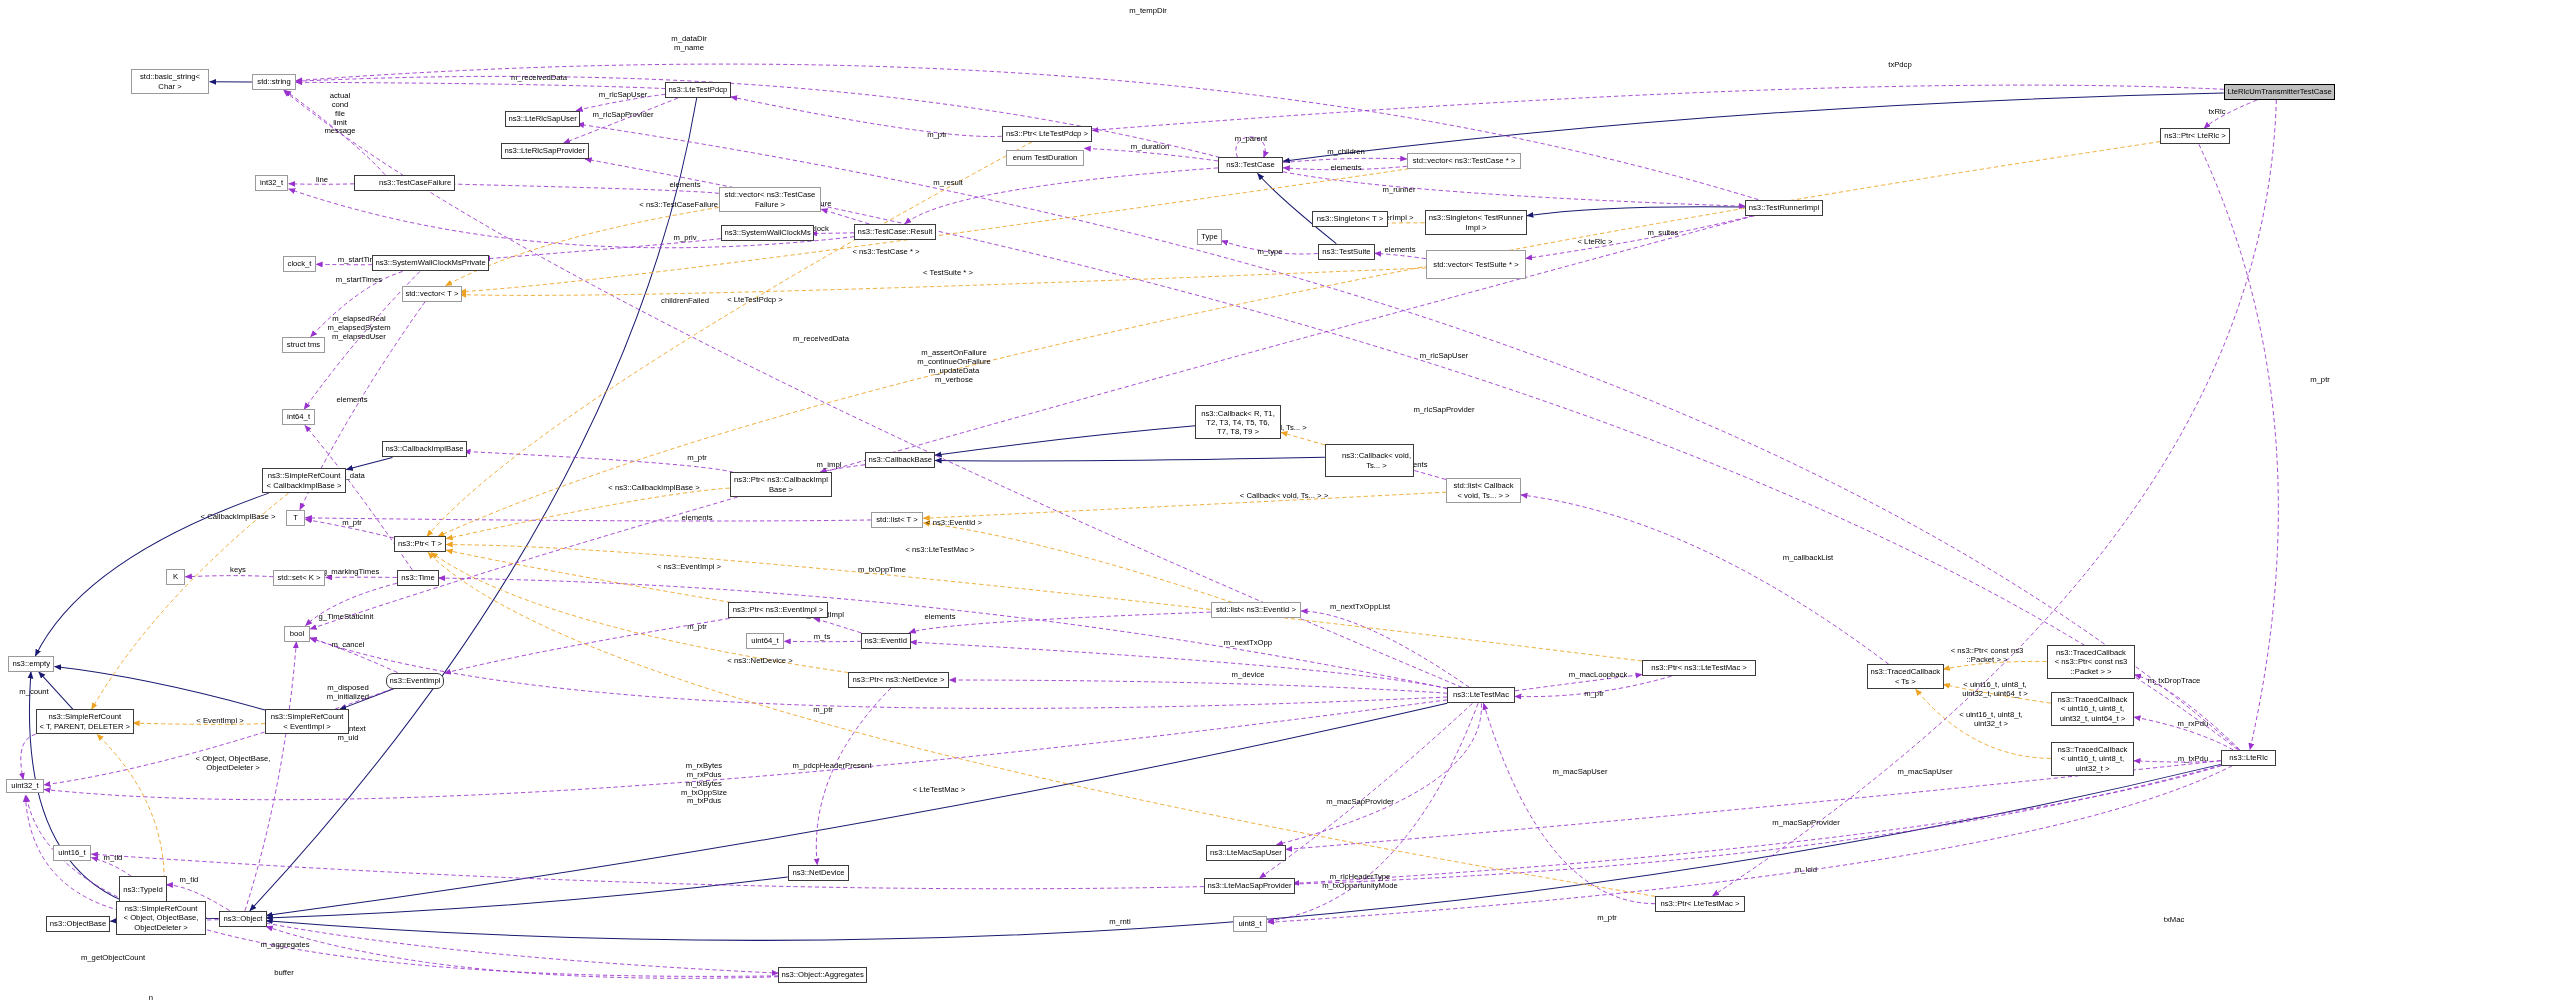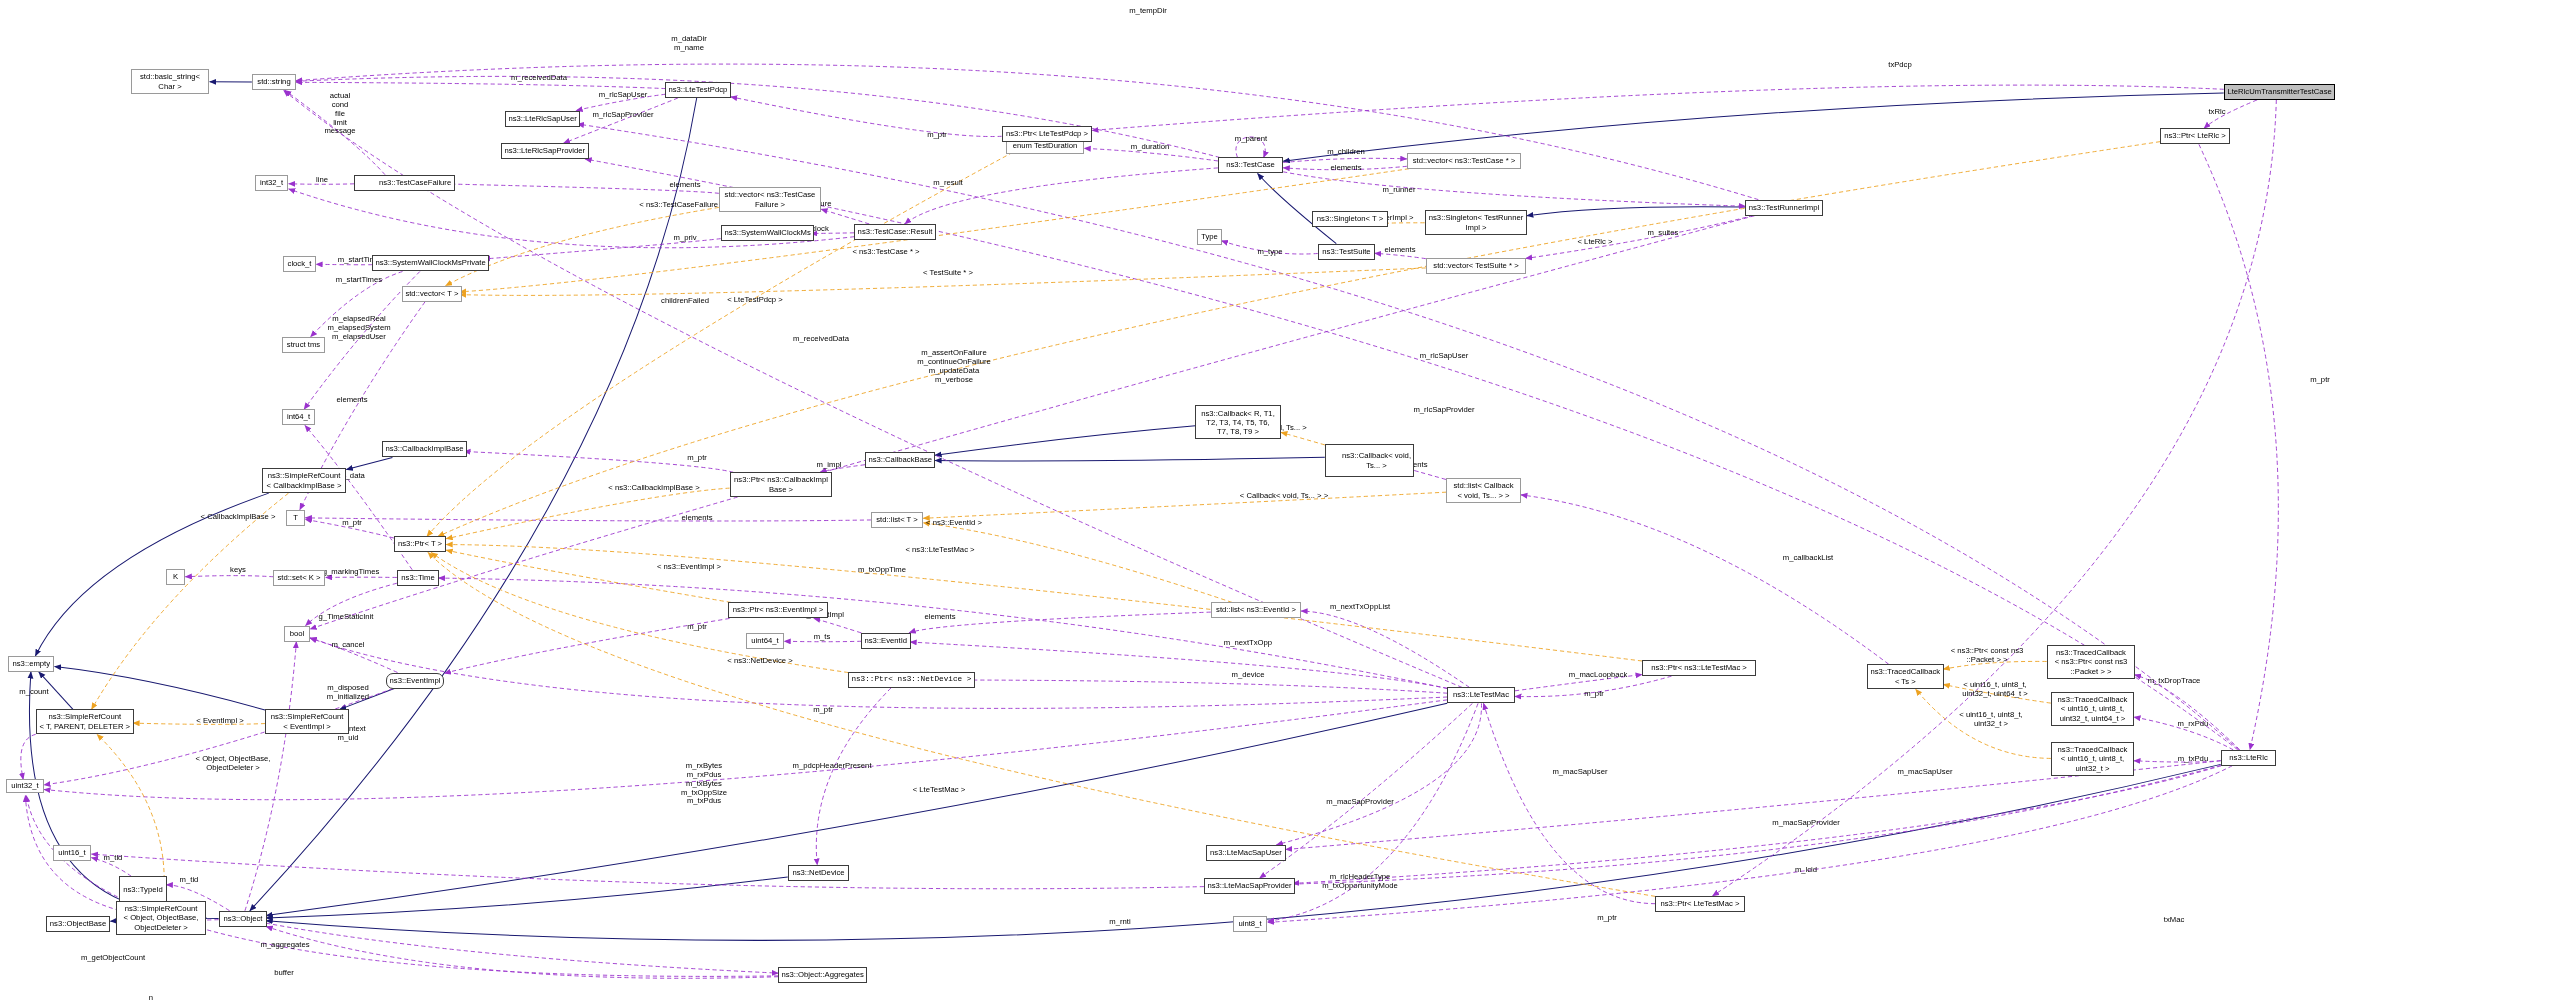--- a/index.html
+++ b/index.html
@@ -149,21 +149,21 @@
         <path d="M 3452.0 1276.6 Q 3320 1275 3224.4 1160.0" fill="none" stroke="#eda221" stroke-width="1.5" stroke-dasharray="7,5" marker-end="url(#mk-template)"></path>
       </g>
   </svg>
   <div id="node-layer">
       <div class="node" style="left: 131px; top: 69px; min-width: 78px; height: 25px;">
         <span>std::basic_string&lt;<br>Char &gt;</span>
       </div>
       <div class="node" style="left: 252px; top: 74px; min-width: 44px; height: 16px;">
         <span>std::string</span>
       </div>
-      <div class="node" style="left: 1006px; top: 138px; min-width: 78px; height: 16px;">
+      <div class="node" style="left: 1006px; top: 150px; min-width: 78px; height: 16px;">
         <span>enum TestDuration</span>
       </div>
       <div class="node" style="left: 1407px; top: 153px; min-width: 114px; height: 16px;">
         <span>std::vector&lt; ns3::TestCase * &gt;</span>
       </div>
       <div class="node" style="left: 255px; top: 175px; min-width: 33px; height: 16px;">
         <span>int32_t</span>
       </div>
       <div class="node" style="left: 283px; top: 256px; min-width: 33px; height: 16px;">
         <span>clock_t</span>
@@ -191,21 +191,21 @@
       </div>
       <div class="node" style="left: 1197px; top: 229px; min-width: 25px; height: 16px;">
         <span>Type</span>
       </div>
       <div class="node cls" style="left: 1312px; top: 211px; min-width: 76px; height: 16px;">
         <span>ns3::Singleton&lt; T &gt;</span>
       </div>
       <div class="node cls" style="left: 1425px; top: 210px; min-width: 102px; height: 25px;">
         <span>ns3::Singleton&lt; TestRunner<br>Impl &gt;</span>
       </div>
-      <div class="node" style="left: 1426px; top: 258px; min-width: 100px; height: 16px;">
+      <div class="node" style="left: 1426px; top: 250px; min-width: 100px; height: 29px;">
         <span>std::vector&lt; TestSuite * &gt;</span>
       </div>
       <div class="node" style="left: 871px; top: 512px; min-width: 52px; height: 16px;">
         <span>std::list&lt; T &gt;</span>
       </div>
       <div class="node" style="left: 1446px; top: 478px; min-width: 75px; height: 25px;">
         <span>std::list&lt; Callback<br>&lt; void, Ts... &gt; &gt;</span>
       </div>
       <div class="node cls" style="left: 1195px; top: 405px; min-width: 86px; height: 34px; align-items: flex-end;">
         <span>ns3::Callback&lt; R, T1,<br>T2, T3, T4, T5, T6,<br>T7, T8, T9 &gt;</span>
@@ -290,21 +290,21 @@
       </div>
       <div class="node cls" style="left: 1325px; top: 444px; min-width: 78px; height: 33px; padding-left: 16px;">
         <span>ns3::Callback&lt; void,<br>Ts... &gt;</span>
       </div>
       <div class="node cls" style="left: 728px; top: 602px; min-width: 100px; height: 16px;">
         <span>ns3::Ptr&lt; ns3::EventImpl &gt;</span>
       </div>
       <div class="node cls" style="left: 861px; top: 633px; min-width: 49px; height: 16px;">
         <span>ns3::EventId</span>
       </div>
-      <div class="node cls" style="left: 848px; top: 672px; min-width: 101px; height: 16px; font-family: Liberation Mono, monospace;">
+      <div class="node cls" style="left: 848px; top: 672px; min-width: 101px; height: 16px;">
         <span>ns3::Ptr&lt; ns3::NetDevice &gt;</span>
       </div>
       <div class="node cls" style="left: 1447px; top: 687px; min-width: 68px; height: 16px;">
         <span>ns3::LteTestMac</span>
       </div>
       <div class="node cls" style="left: 1642px; top: 660px; min-width: 114px; height: 16px;">
         <span>ns3::Ptr&lt; ns3::LteTestMac &gt;</span>
       </div>
       <div class="node cls" style="left: 1867px; top: 664px; min-width: 76px; height: 25px;">
         <span>ns3::TracedCallback<br>&lt; Ts &gt;</span>

